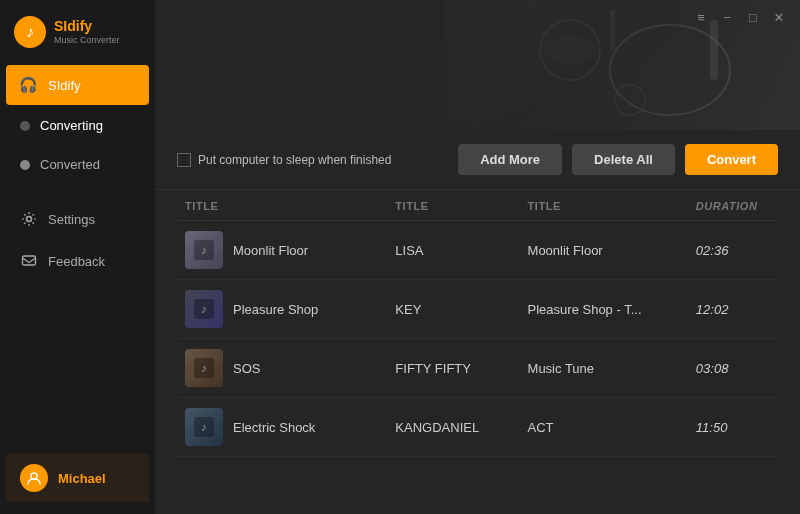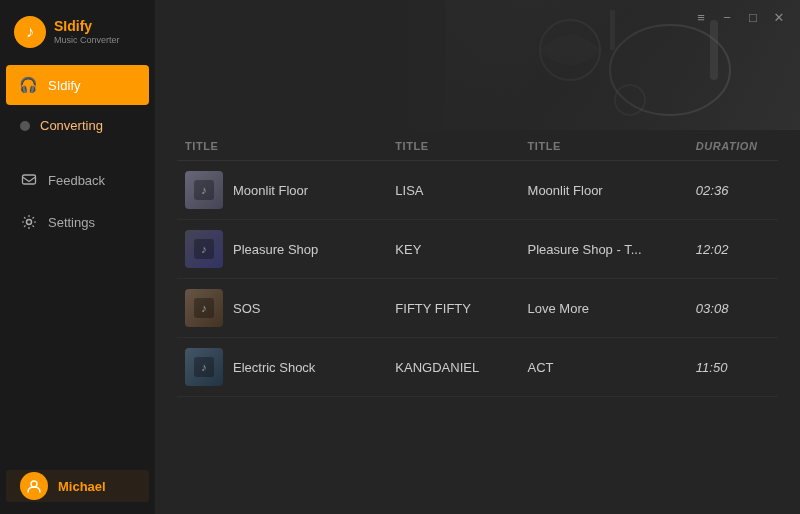--- a/index.html
+++ b/index.html
@@ -57,40 +57,40 @@
       color: #aaa;
       font-size: 13px;
       border-radius: 4px;
       margin: 1px 6px;
       transition: background 0.15s;
     }
     .nav-item.active {
       background: #f90;
       color: #fff;
     }
-    .nav-item.disabled { color: #fdba74; cursor: default; }
+    .nav-item.disabled { color: #ffffff; cursor: default; }
     .nav-icon {
       width: 18px;
       height: 18px;
       display: flex;
       align-items: center;
       justify-content: center;
       font-size: 15px;
       flex-shrink: 0;
     }
     .nav-section-gap { height: 14px; }
     .sidebar-bottom {
       margin-top: auto;
       padding: 12px 6px;
     }
     .user-item {
       display: flex;
       align-items: center;
       gap: 10px;
-      padding: 2px 14px;
+      padding: 10px 14px;
       cursor: pointer;
       background: #2a2218;
       border-radius: 2px;
       color: #f90;
       font-size: 13px;
       font-weight: 600;
     }
     .user-avatar {
       width: 28px;
       height: 28px;
@@ -288,40 +288,44 @@
 
     <div class="sidebar-nav">
       <div class="nav-item active">
         <span class="nav-icon">🎧</span>
         <span>SIdify</span>
       </div>
       <div class="nav-item disabled">
         <span class="nav-icon" style="width:10px;height:10px;border-radius:50%;background:#555;display:inline-block;"></span>
         <span>Converting</span>
       </div>
+      <div class="nav-item">
+        <span class="nav-icon" style="width:10px;height:10px;border-radius:50%;background:#888;display:inline-block;"></span>
+        <span>Converted</span>
+      </div>
 
       <div class="nav-section-gap"></div>
 
+      <div class="nav-item">
+        <span class="nav-icon">
+          <svg width="16" height="16" viewBox="0 0 16 16" fill="none">
+              <circle cx="8" cy="8" r="2.5" stroke="#aaa" stroke-width="1.5"></circle>
+              <path d="M8 1v2M8 13v2M1 8h2M13 8h2M3.05 3.05l1.41 1.41M11.54 11.54l1.41 1.41M3.05 12.95l1.41-1.41M11.54 4.46l1.41-1.41" stroke="#aaa" stroke-width="1.2"></path>
+            </svg>
+        </span>
+        <span>Settings</span>
+      </div>
       <div class="nav-item">
         <span class="nav-icon">
           <svg width="16" height="16" viewBox="0 0 16 16" fill="none">
               <rect x="1.5" y="3" width="13" height="9" rx="1.5" stroke="#aaa" stroke-width="1.3"></rect>
               <path d="M1.5 5l6.5 4.5L14.5 5" stroke="#aaa" stroke-width="1.3"></path>
             </svg>
         </span>
         <span>Feedback</span>
-      </div>
-      <div class="nav-item">
-        <span class="nav-icon">
-          <svg width="16" height="16" viewBox="0 0 16 16" fill="none">
-              <circle cx="8" cy="8" r="2.5" stroke="#aaa" stroke-width="1.5"></circle>
-              <path d="M8 1v2M8 13v2M1 8h2M13 8h2M3.05 3.05l1.41 1.41M11.54 11.54l1.41 1.41M3.05 12.95l1.41-1.41M11.54 4.46l1.41-1.41" stroke="#aaa" stroke-width="1.2"></path>
-            </svg>
-        </span>
-        <span>Settings</span>
       </div>
     </div>
 
     <div class="sidebar-bottom">
       <div class="user-item">
         <div class="user-avatar">
           <svg width="16" height="16" viewBox="0 0 16 16" fill="none">
               <circle cx="8" cy="6" r="3" stroke="#fff" stroke-width="1.4"></circle>
               <path d="M2 14c0-3.314 2.686-5 6-5s6 1.686 6 5" stroke="#fff" stroke-width="1.4" stroke-linecap="round"></path>
             </svg>
@@ -347,20 +351,29 @@
         <ellipse cx="180" cy="80" rx="60" ry="45" stroke="#fff" stroke-width="2" fill="none" opacity="0.4"></ellipse>
         <rect x="220" y="30" width="8" height="60" rx="4" fill="#fff" opacity="0.3"></rect>
         <circle cx="80" cy="60" r="30" stroke="#fff" stroke-width="2" fill="none" opacity="0.3"></circle>
         <path d="M50 60 Q80 30 110 60 Q80 90 50 60Z" fill="#fff" opacity="0.1"></path>
         <rect x="120" y="20" width="5" height="40" fill="#fff" opacity="0.25"></rect>
         <circle cx="140" cy="110" r="15" stroke="#fff" stroke-width="1.5" fill="none" opacity="0.25"></circle>
       </svg>
       <div class="hero-bg-overlay"></div>
     </div>
 
+    <div class="toolbar">
+      <div class="sleep-checkbox-area">
+        <div class="sleep-checkbox"></div>
+        <span>Put computer to sleep when finished</span>
+      </div>
+      <button class="btn btn-secondary">Add More</button>
+      <button class="btn btn-danger">Delete All</button>
+      <button class="btn btn-primary">Convert</button>
+    </div>
 
     <div class="table-area">
       <table class="songs-table">
         <thead>
           <tr>
             <th class="col-title">TITLE</th>
             <th class="col-artist">TITLE</th>
             <th class="col-album">TITLE</th>
             <th class="col-duration">DURATION</th>
           </tr>
@@ -404,21 +417,21 @@
         <div class="song-thumb thumb-3">
           <svg width="20" height="20" viewBox="0 0 20 20" fill="none">
             <rect width="20" height="20" rx="3" fill="rgba(0,0,0,0.3)"></rect>
             <text x="10" y="14" text-anchor="middle" font-size="11" fill="rgba(255,255,255,0.5)">♪</text>
           </svg>
         </div>
         <span>SOS</span>
       </div>
     </td>
     <td class="col-artist">FIFTY FIFTY</td>
-    <td class="col-album">Love More</td>
+    <td class="col-album">Music Tune</td>
     <td class="col-duration">03:08</td>
   </tr>
             <tr>
     <td class="col-title">
       <div class="song-title-cell">
         <div class="song-thumb thumb-4">
           <svg width="20" height="20" viewBox="0 0 20 20" fill="none">
             <rect width="20" height="20" rx="3" fill="rgba(0,0,0,0.3)"></rect>
             <text x="10" y="14" text-anchor="middle" font-size="11" fill="rgba(255,255,255,0.5)">♪</text>
           </svg>

